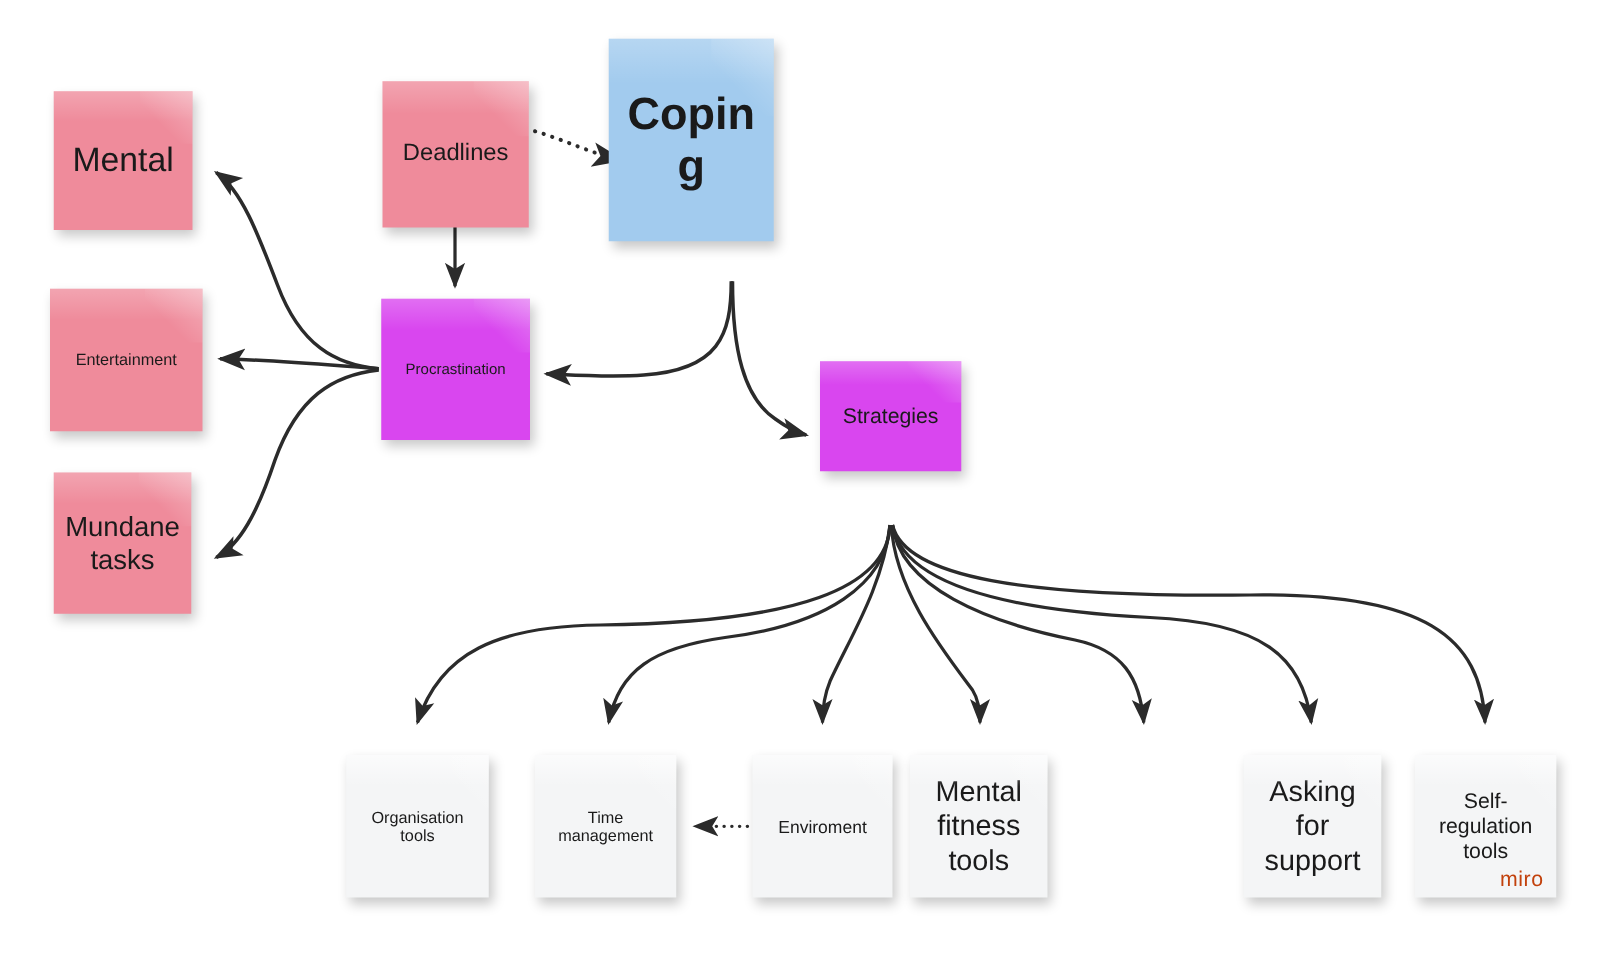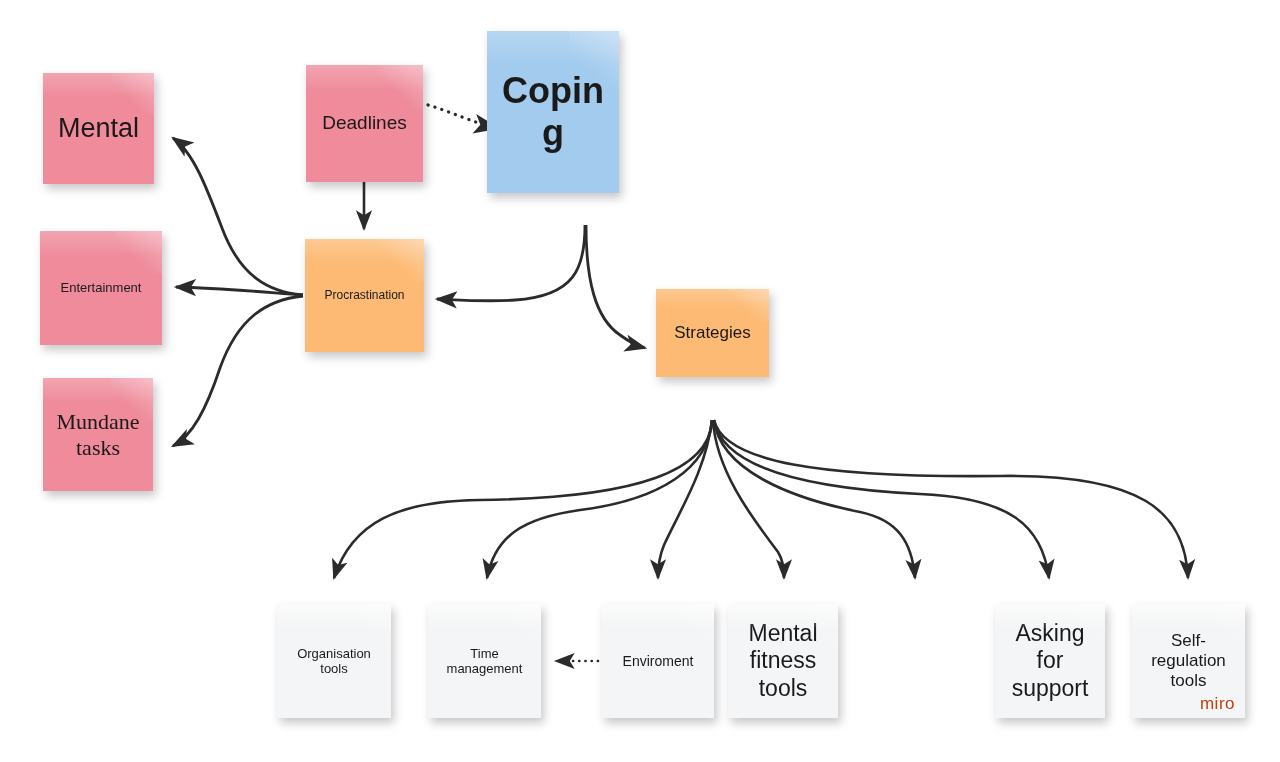--- a/index.html
+++ b/index.html
@@ -39,21 +39,21 @@
     box-shadow: 3px 5px 9px rgba(0,0,0,0.22);
     z-index: 5;
   }
   .note .label {
     display: block;
     width: 100%;
     word-wrap: break-word;
   }
   .note.pink  { background: #ef8b9b; }
   .note.blue  { background: #a2cbee; }
-  .note.yellow{ background: #fdba74; }
+  .note.yellow{ background: #d946ef; }
   .note.white { background: #f4f5f6; }
 
   
   .note::after {
     content: "";
     position: absolute;
     right: 0;
     top: 0;
     width: 38%;
     height: 38%;
@@ -126,21 +126,21 @@
   </svg>
 
   <div class="note pink" style="left:43px; top:73px; width:111px; height:111px; font-size:27px;">
     <span class="label">Mental</span>
   </div>
 
   <div class="note pink" style="left:40px; top:231px; width:122px; height:114px; font-size:13px;justify-content:flex-end;">
     <span class="label">Entertainment</span>
   </div>
 
-  <div class="note pink" style="left:43px; top:378px; width:110px; height:113px; font-size:22px;font-family:Liberation Serif, serif;">
+  <div class="note pink" style="left:43px; top:378px; width:110px; height:113px; font-size:22px;">
     <span class="label">Mundane tasks</span>
   </div>
 
   <div class="note pink" style="left:306px; top:45px; width:117px; height:117px; font-size:19px;margin-top:20px;">
     <span class="label">Deadlines</span>
   </div>
 
   <div class="note blue" style="left:487px; top:31px; width:132px; height:162px; font-size:36px; font-weight:bold;">
     <span class="label">Coping</span>
   </div>

